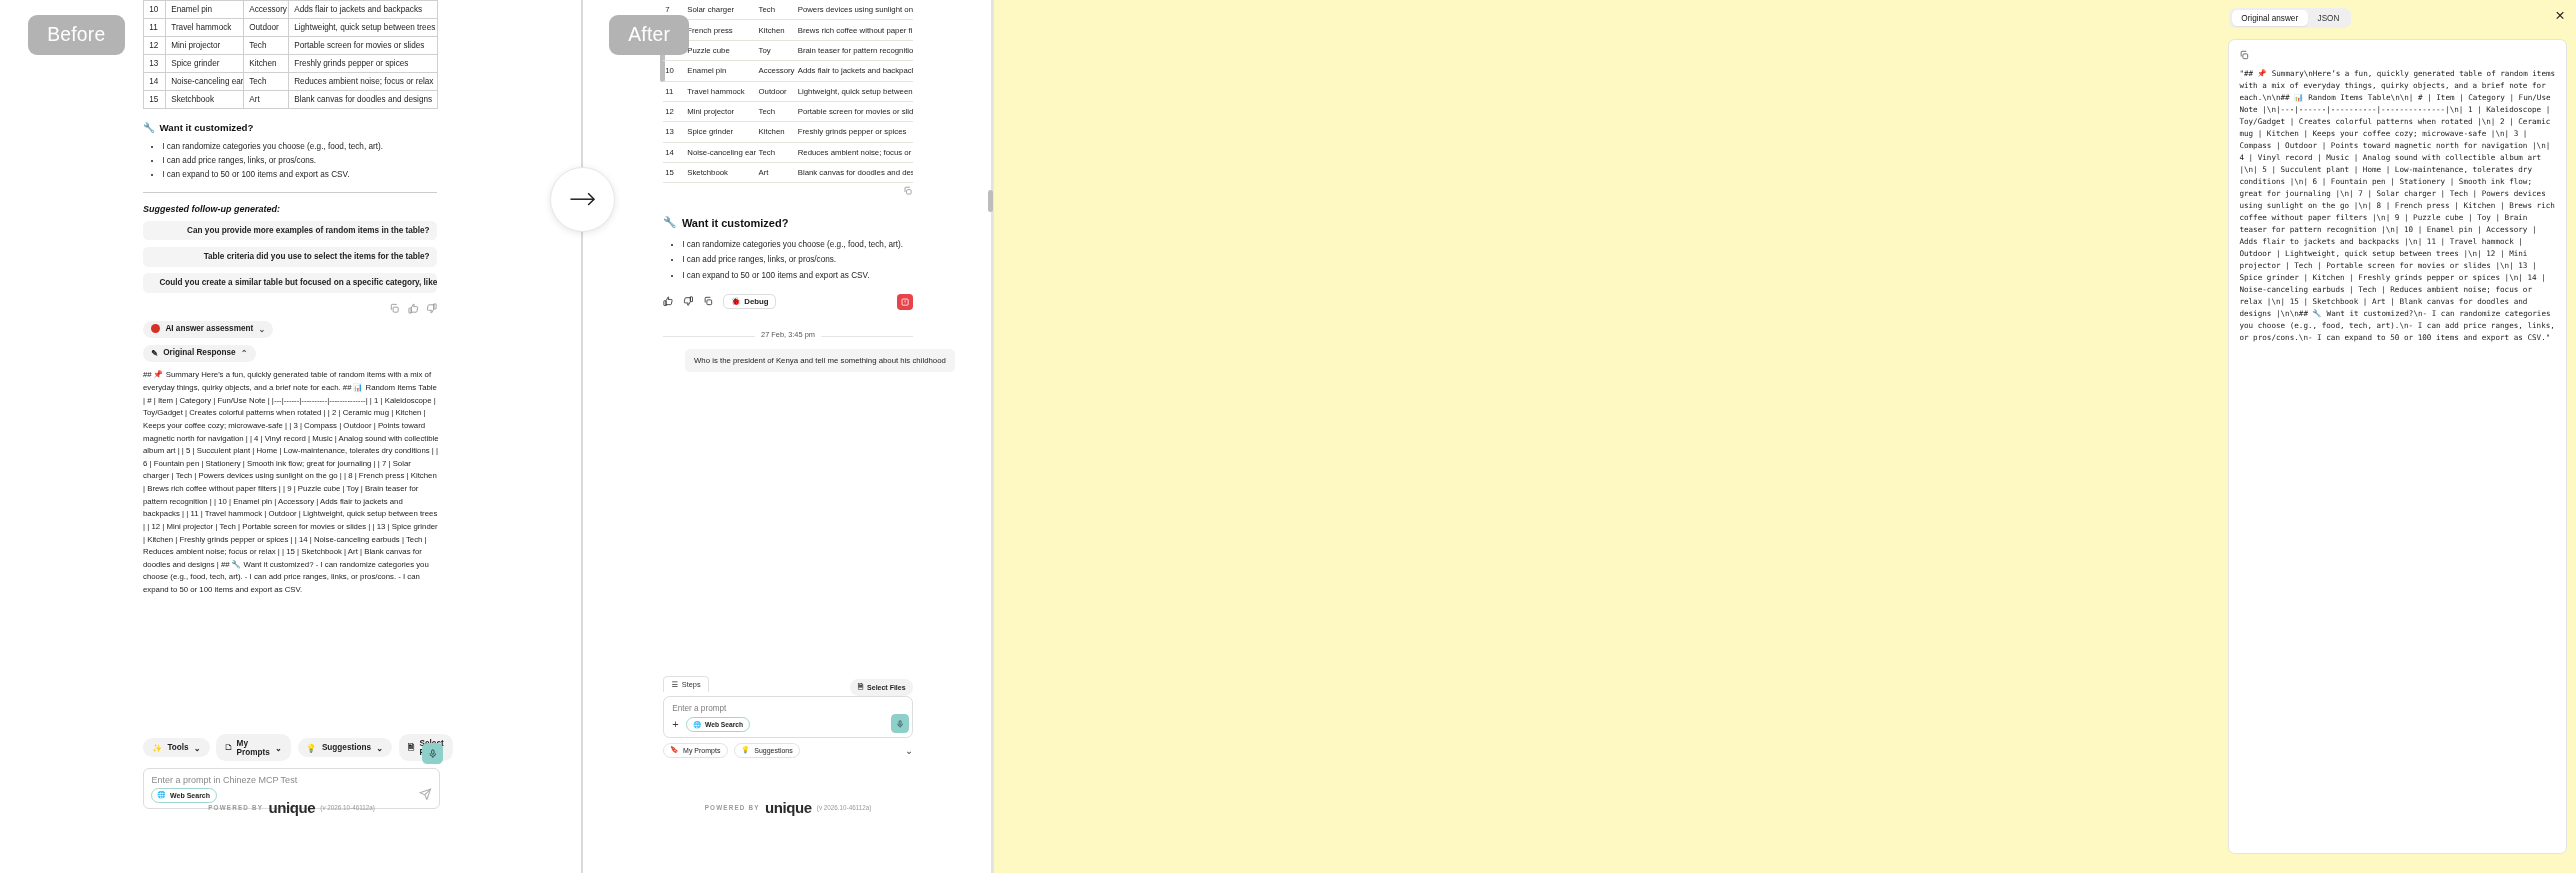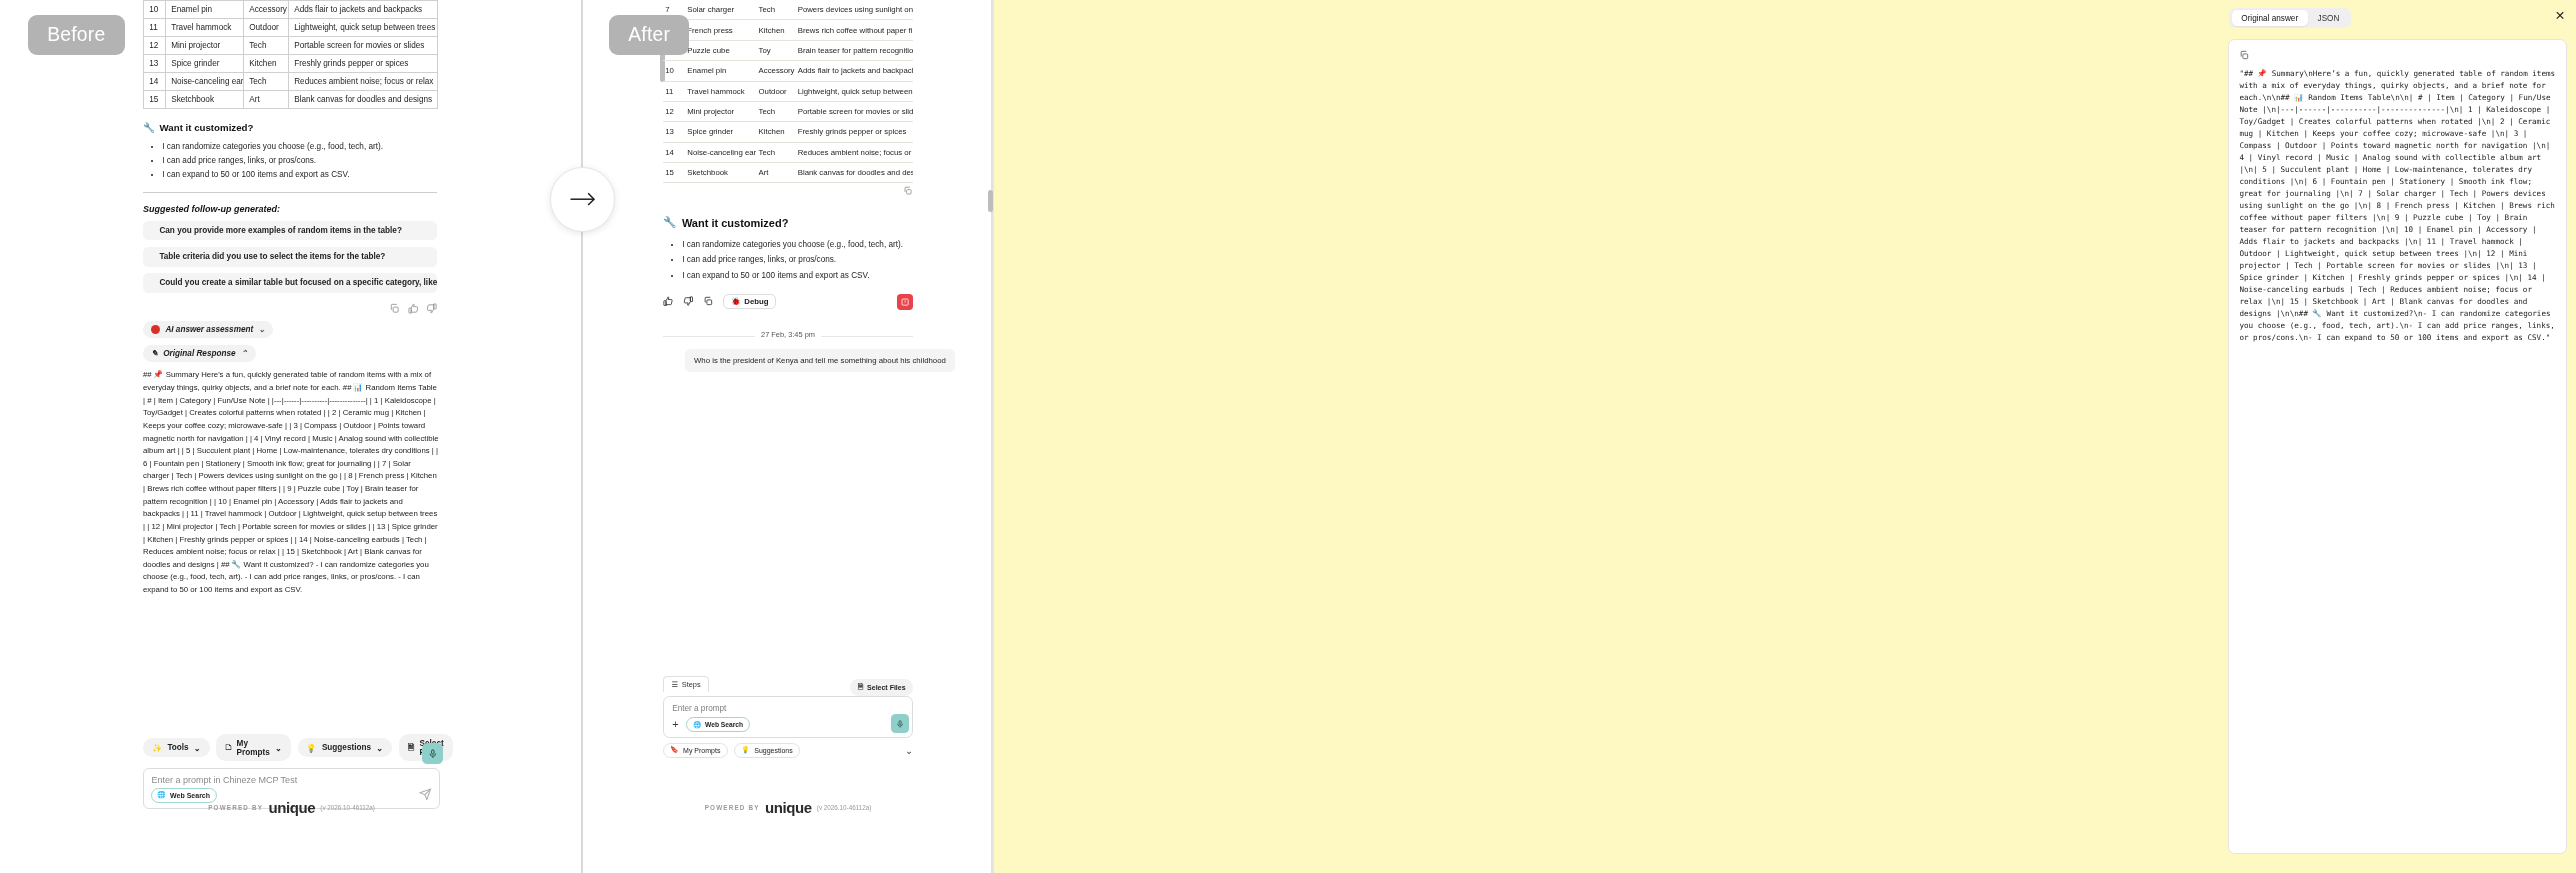--- a/index.html
+++ b/index.html
@@ -76,34 +76,34 @@
   }
   ul.bullets { margin: 6.7px 0 0 19.3px; }
   ul.bullets li { font-size: 8.2px; line-height: 1.72; color:#1d1d1d; }
   .hr { border-top: 0.7px solid #cccccc; margin: 10.4px 0 0 0; width: 294px; }
   .subhead-it {
     margin-top: 11px; font-style: italic; font-weight: bold; font-size: 9px; color:#111;
   }
   .chip-q {
     margin-top: 6.7px; background: #f4f4f4; border-radius: 5.2px;
     padding: 5.2px 7.4px 5.2px 16.4px; font-size: 8.2px; font-weight: bold; color: #222;
-    width: 294px; white-space: nowrap; overflow: hidden;
+    width: 294px; white-space: nowrap; overflow: hidden; text-align: right;
   }
 
   .row-actions {
     margin-top: 10.4px; display: flex; align-items: center; gap: 7.4px;
     width: 294px;
   }
   .spacer { flex: 1; }
   .mini-ico { width: 11px; height: 11px; opacity: .55; }
 
   .pill {
-    display: inline-flex; align-items: center; gap: 5.2px;
+    display: inline-flex; gap: 5.2px;
     background: #f2f2f2; border-radius: 9.7px; padding: 3.7px 8.2px;
-    font-size: 8.2px; font-weight: bold; color: #1d1d1d; margin-top: 6.7px; font-style: italic;
+    font-size: 8.2px; font-weight: bold; color: #1d1d1d; margin-top: 6.7px;
   }
   .pill .chev { opacity:.75; }
   .dot-sad { width:9px; height:9px; border-radius:50%; background:#d93025; display:inline-block;}
 
   .md-block {
     margin-top: 7.4px; width: 296px; font-size: 7.8px; line-height: 1.62;
     color: #1b1b1b; word-break: break-word;
   }
 
   

